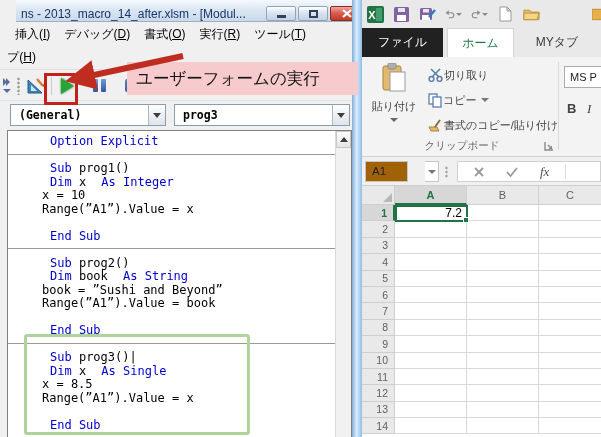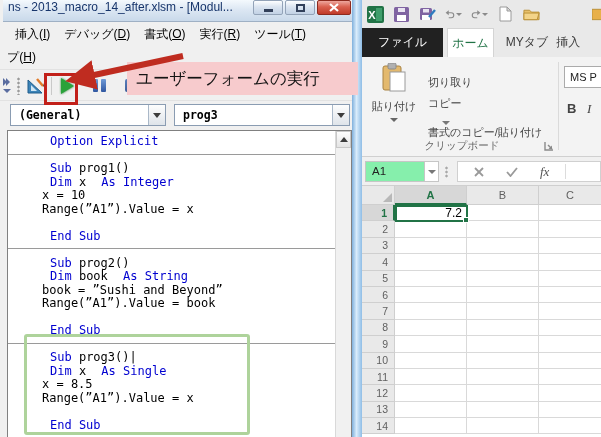--- a/index.html
+++ b/index.html
@@ -2,23 +2,23 @@
 <html><head>
 <meta charset="utf-8">
 <style>
   * { margin:0; padding:0; box-sizing:border-box; }
   html,body { width:601px; height:437px; overflow:hidden; background:#fff;
               font-family:"Liberation Sans", sans-serif; }
   #stage { position:relative; width:601px; height:437px; overflow:hidden; background:#f0f0f0; }
 
   
   #vbe { position:absolute; left:0; top:0; width:352px; height:437px; background:#f0f0f0; }
-  #vbe-title { position:absolute; left:3px; top:0; width:100%; height:22px;
+  #vbe-title { position:absolute; left:16px; top:0; width:100%; height:22px;
     background:linear-gradient(#f4f9fd,#dce7f3 45%,#c9d9ea);
-    border-bottom:1px solid #9fb0c4; display:flex; align-items:flex-start; }
+    border-bottom:1px solid #9fb0c4; display:flex; align-items:flex-end; }
   #vbe-title-text { flex:1; font-size:12px; color:#17356b; padding-left:5px;
     white-space:nowrap; overflow:hidden; }
   #vbe-title-btns { display:flex; gap:2px; padding-right:4px; }
   .winbtn { width:30px; height:15px; border:1px solid #93a3b8; border-radius:2px;
     background:linear-gradient(#fdfeff,#dae4f0 45%,#c2d2e5);
     display:flex; align-items:center; justify-content:center; }
   .winbtn.close { width:34px; border-color:#8d2a1e;
     background:linear-gradient(#eea79e,#d9604f 45%,#c03a28); }
   .g-min { width:9px; height:3px; background:#32405a; margin-top:6px; }
   .g-rest { width:9px; height:8px; border:2px solid #32405a; background:transparent; }
@@ -90,52 +90,52 @@
   #xl { position:absolute; left:362px; top:0; width:239px; height:437px; background:#e9e9e9; }
   #xl-qat { position:absolute; left:0; top:0; width:100%; height:28px;
     background:#e9e9e9; display:flex; align-items:center; gap:9px; padding-left:5px; }
   .qat-ic { width:17px; height:17px; display:flex; align-items:center; justify-content:center; }
   .qat-dd { width:0; height:0; border-top:3px solid #8a8a8a;
     border-left:3px solid transparent; border-right:3px solid transparent; margin-left:1px; }
 
   #xl-tabs { position:absolute; left:0; top:28px; width:100%; height:29px;
     background:#e9e9e9; display:flex; align-items:stretch; }
   .xtab { font-size:12px; display:flex; align-items:center; justify-content:center;
-    padding:0 4px; color:#3a3a3a; white-space:nowrap; }
+    padding:0 14px; color:#3a3a3a; white-space:nowrap; }
   .xtab.file { background:#212121; color:#fff; padding:0 16px; }
   .xtab.active { background:#fff; color:#217346; border:1px solid #d4d4d4;
     border-bottom:none; margin-left:4px; }
 
   #xl-ribbon { position:absolute; left:0; top:57px; width:100%; height:100px;
     background:#f3f3f3; border-bottom:1px solid #d0d0d0; font-size:11px; color:#444; }
   #paste-btn { position:absolute; left:4px; top:6px; width:56px; height:86px;
     display:flex; flex-direction:column; align-items:center; }
   #paste-label { margin-top:6px; }
   #paste-btn .tri-down-sm { border-top-color:#666; margin-top:4px; }
   .rb-row { position:absolute; left:66px; height:20px; display:flex;
-    align-items:center; gap:10px; white-space:nowrap;flex-direction:column; }
-  #rb-cut { top:8px; } #rb-copy { top:48px;justify-content:flex-end; } #rb-fmt { top:58px; }
+    align-items:center; gap:1px; white-space:nowrap; }
+  #rb-cut { top:8px; } #rb-copy { top:33px;justify-content:flex-end; } #rb-fmt { top:58px; }
   #rb-copy .tri-down-sm { border-top-color:#777; margin-left:3px; }
   #clip-group-label { position:absolute; left:30px; top:82px; width:140px;
     text-align:center; font-size:10.5px; color:#666; }
   #dlg-launcher { position:absolute; left:182px; top:84px; width:10px; height:10px; }
   #dlg-launcher svg { display:block; }
   #rb-vsep { position:absolute; left:196px; top:5px; width:1px; height:88px; background:#dadada; }
   #font-box { position:absolute; left:202px; top:9px; width:42px; height:22px;
     background:#fff; border:1px solid #ababab; font-size:11px; color:#222;
     padding:4px 0 0 5px; overflow:hidden; white-space:nowrap; }
   #bold-btn { position:absolute; left:205px; top:44px; font-weight:bold;
     font-size:13px; color:#444; }
   #italic-btn { position:absolute; left:225px; top:44px; font-style:italic;
     font-family:"Liberation Serif", serif; font-size:13px; color:#444; }
 
   #xl-formula { position:absolute; left:0; top:157px; width:100%; height:29px;
     background:#f0f0f0; border-bottom:1px solid #cfcfcf; }
-  #name-box { position:absolute; left:3px; top:4px; width:60px; height:21px;
-    background:#86efac; border:1px solid #c6c6c6; font-size:11.5px; color:#222;
+  #name-box { position:absolute; left:3px; top:4px; width:43px; height:21px;
+    background:#a16207; border:1px solid #c6c6c6; font-size:11.5px; color:#222;
     padding:3px 0 0 6px; }
   #name-dd { position:absolute; left:63px; top:4px; width:14px; height:21px;
     background:#fff; border:1px solid #c6c6c6; border-left:none;
     display:flex; align-items:center; justify-content:center; }
   #name-dd .tri-down-sm { border-top-color:#777; }
   #fb-dots { position:absolute; left:83px; top:9px; width:3px; height:12px;
     background-image:radial-gradient(#a8a8a8 1px, transparent 1.2px); background-size:3px 4px; }
   #fx-box { position:absolute; left:95px; top:4px; right:0; height:21px;
     background:#fff; border:1px solid #d0d0d0; display:flex; align-items:center;text-align:right; }
   #fx-cancel { margin-left:16px; } #fx-enter { margin-left:22px; }

